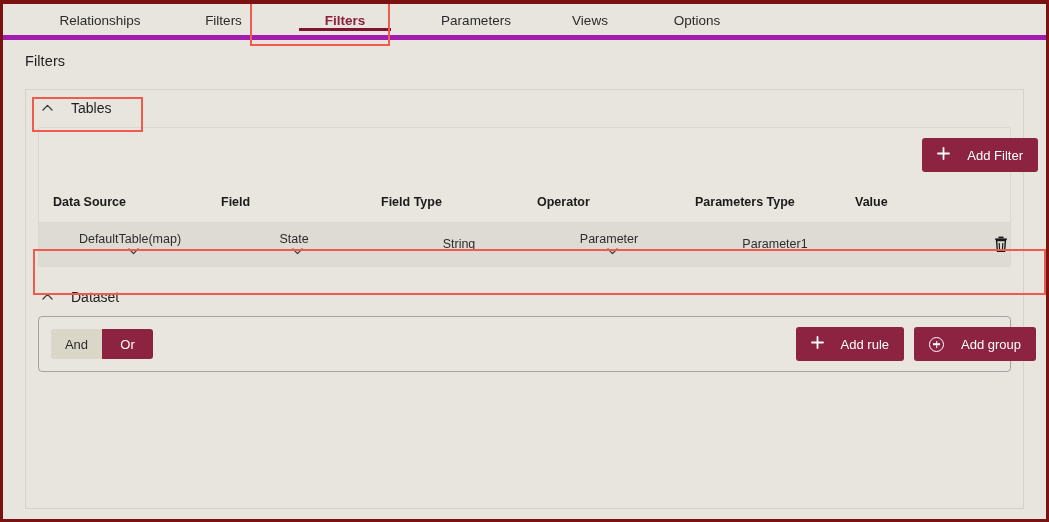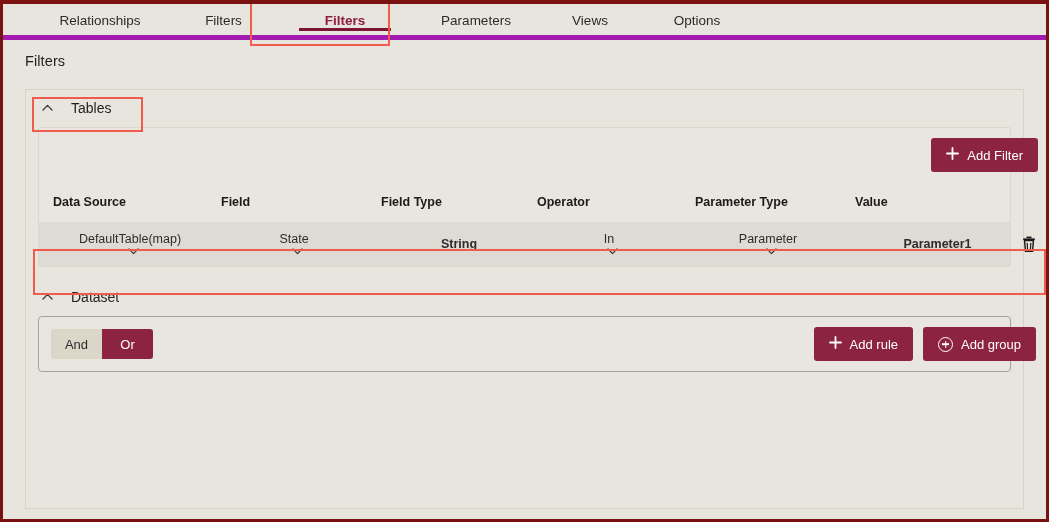--- a/index.html
+++ b/index.html
@@ -144,21 +144,21 @@
     display: flex;
     align-items: center;
     justify-content: flex-end;
     padding-right: 0;
     position: relative;
   }
 
   .btn-primary {
     display: inline-flex;
     align-items: center;
-    gap: 8px;
+    gap: 17px;
     background: #8c2341;
     color: #ffffff;
     border: none;
     border-radius: 3px;
     height: 34px;
     padding: 0 15px;
     font-size: 13px;
     font-family: "Liberation Sans", sans-serif;
     cursor: pointer;
     white-space: nowrap;
@@ -202,21 +202,21 @@
     flex-direction: column;
   }
   .cell .val { flex: 1 1 auto; }
   .cell .chev-down {
     flex: 0 0 auto;
     font-size: 11px;
     color: #3a3a3a;
     line-height: 1;
     margin-left: 6px;
   }
-  .cell.plain { padding-right: 0; font-weight: bold; }
+  .cell.plain { padding-right: 0; }
 
   .cell-actions {
     display: flex;
     align-items: center;
     justify-content: flex-end;
     padding-right: 10px;
   }
   .trash-btn {
     background: none;
     border: none;
@@ -346,21 +346,21 @@
             <span>Add Filter</span>
           </button>
         </div>
       </div>
 
       <div class="grid-head">
         <div class="th">Data Source</div>
         <div class="th">Field</div>
         <div class="th">Field Type</div>
         <div class="th">Operator</div>
-        <div class="th">Parameter Type</div>
+        <div class="th">Parameters Type</div>
         <div class="th">Value</div>
         <div class="th"></div>
       </div>
 
       <div class="grid-row">
 
         <div class="cell">
           <span class="val">DefaultTable(map)</span>
           <span class="chev-down">
             <svg width="11" height="7" viewBox="0 0 11 7" aria-hidden="true">
@@ -375,28 +375,20 @@
             <svg width="11" height="7" viewBox="0 0 11 7" aria-hidden="true">
               <polyline points="1,1 5.5,5.6 10,1" fill="none" stroke="#3a3a3a" stroke-width="1.3" stroke-linecap="round" stroke-linejoin="round"></polyline>
             </svg>
           </span>
         </div>
 
         <div class="cell plain">
           <span class="val">String</span>
         </div>
 
-        <div class="cell">
-          <span class="val">In</span>
-          <span class="chev-down">
-            <svg width="11" height="7" viewBox="0 0 11 7" aria-hidden="true">
-              <polyline points="1,1 5.5,5.6 10,1" fill="none" stroke="#3a3a3a" stroke-width="1.3" stroke-linecap="round" stroke-linejoin="round"></polyline>
-            </svg>
-          </span>
-        </div>
 
         <div class="cell">
           <span class="val">Parameter</span>
           <span class="chev-down">
             <svg width="11" height="7" viewBox="0 0 11 7" aria-hidden="true">
               <polyline points="1,1 5.5,5.6 10,1" fill="none" stroke="#3a3a3a" stroke-width="1.3" stroke-linecap="round" stroke-linejoin="round"></polyline>
             </svg>
           </span>
         </div>
 

